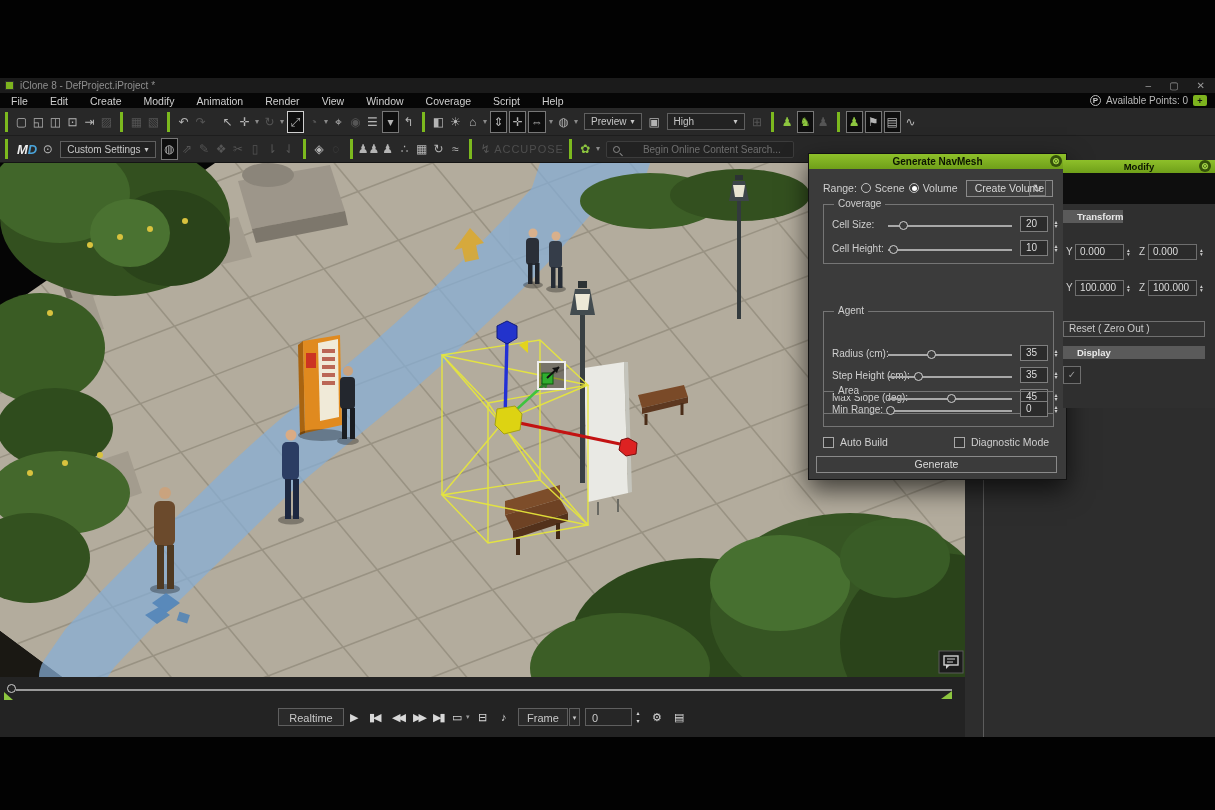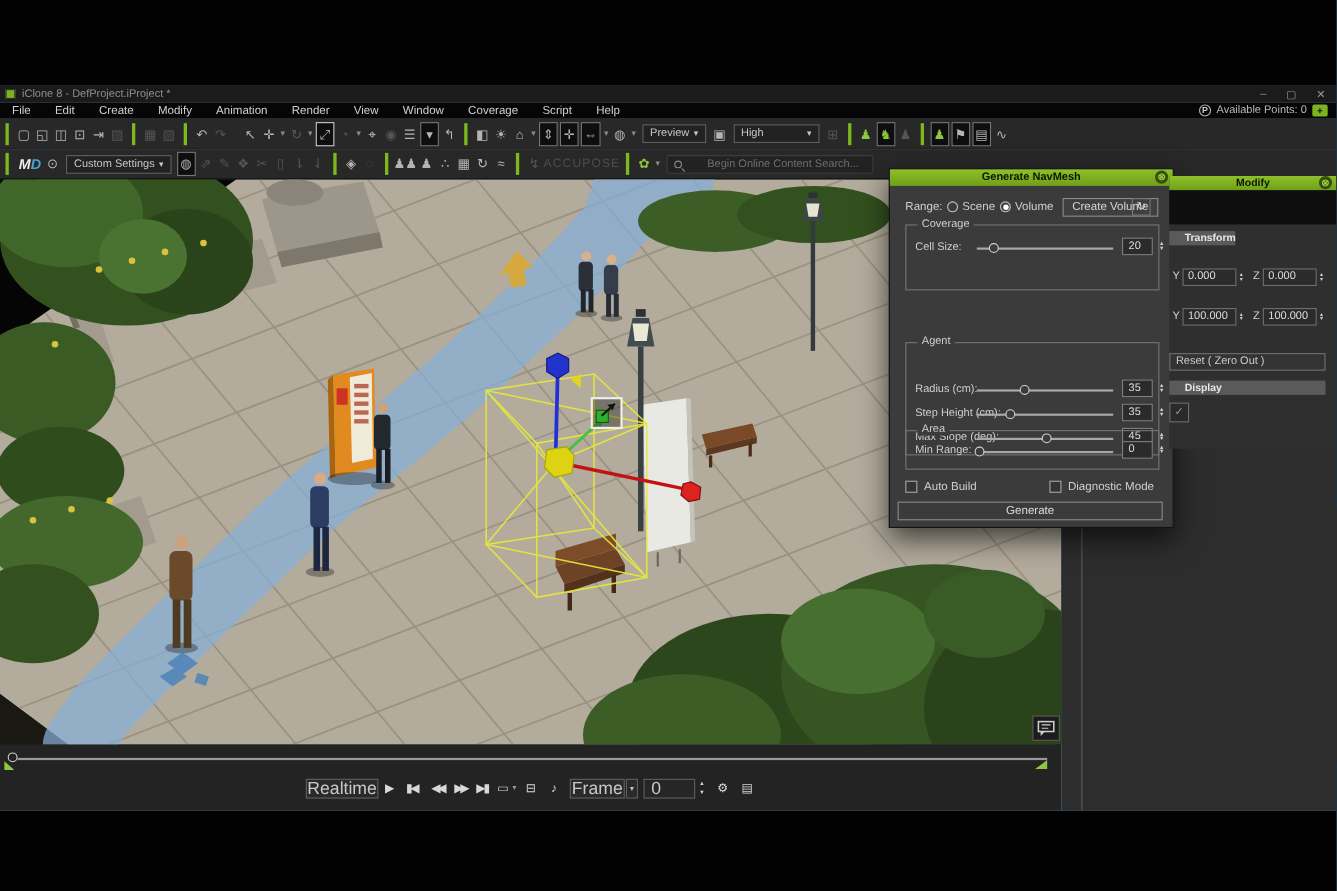--- a/index.html
+++ b/index.html
@@ -1,17 +1,17 @@
 <!DOCTYPE html>
 <html><head>
 <meta charset="utf-8">
 <style>
   * { margin:0; padding:0; box-sizing:border-box; }
   body { background:#000; font-family:"Liberation Sans", sans-serif; }
-  .screen { position:relative; width:1215px; height:810px; background:#7dd3fc; overflow:hidden; }
+  .screen { position:relative; width:1215px; height:810px; background:#0f172a; overflow:hidden; }
 
   
   .titlebar { position:absolute; top:78px; left:0; width:1215px; height:15px; background:#1b1b1b; color:#8f8f8f; font-size:10px; display:flex; align-items:center; }
   .appicon { width:9px; height:9px; margin:0 6px 0 5px; background:#7db31e; border:1px solid #2c2c2c; }
   .wctl { margin-left:auto; display:flex; gap:18px; padding-right:10px; color:#9a9a9a; font-size:10px; }
   .wctl span { cursor:default; }
 
   
   .menubar { position:absolute; top:93px; left:0; width:1215px; height:15px; background:#060606; display:flex; align-items:center; font-size:10.5px; color:#cfcfcf;text-align:right; }
   .menubar .mitem { padding:0 11px; }
@@ -44,21 +44,21 @@
   .dockline { position:absolute; top:0; left:18px; width:1px; height:574px; background:#5c5c5c; }
 
   
   .timeline { position:absolute; top:677px; left:0; width:965px; height:23px; background:#232323; }
   .tl-line { position:absolute; top:12px; left:16px; width:936px; height:2px; background:#9a9a9a; }
   .tl-handle { position:absolute; top:7px; left:7px; width:9px; height:9px; border:1.6px solid #cfcfcf; border-radius:50%; background:#232323; }
   .tl-tri-l { position:absolute; top:15px; left:4px; width:0; height:0; border-left:9px solid #8dc63f; border-top:8px solid transparent; }
   .tl-tri-r { position:absolute; top:14px; left:941px; width:0; height:0; border-right:11px solid #8dc63f; border-top:8px solid transparent; }
   .playbar { position:absolute; top:700px; left:0; width:965px; height:37px; background:#232323; }
   .pb { position:absolute; color:#d8d8d8; font-size:11px; top:8px; height:18px; line-height:18px; text-align:center; }
-  .btn { border:1px solid #5f5f5f; background:#2a2a2a; color:#c9c9c9; font-size:16px; text-align:center; }
+  .btn { border:1px solid #5f5f5f; background:#2a2a2a; color:#c9c9c9; font-size:11px; text-align:center; }
   .blackfoot { position:absolute; top:737px; left:0; width:1215px; height:73px; background:#020202; }
   .blackhead { position:absolute; top:0; left:0; width:1215px; height:78px; background:#020202; }
 
   
   .dialog { position:absolute; top:153px; left:808px; width:259px; height:327px; background:#3b3b3b; border:1px solid #121212; box-shadow:0 10px 24px rgba(0,0,0,.65); font-size:10.5px; color:#cfcfcf; }
   .dlg-head { position:absolute; top:0; left:0; width:100%; height:15px; background:linear-gradient(#8ec02a,#6f9f19); color:#0c1500; font-weight:bold; font-size:10px; text-align:center; line-height:15px; }
   .circle-x { position:absolute; right:4px; top:1px; width:12px; height:12px; border-radius:50%; background:#35510a; color:#9fcf45; font-size:9px; line-height:12px; text-align:center; }
   .rangerow { position:absolute; top:24px; left:14px; right:10px; height:20px; display:flex; align-items:center; gap:4px; }
   .radio { width:10px; height:10px; border:1.5px solid #c2c2c2; border-radius:50%; background:#3b3b3b; position:relative; flex:none; }
   .radio.on:after { content:""; position:absolute; left:2px; top:2px; width:5px; height:5px; border-radius:50%; background:#fff; }
@@ -545,20 +545,31 @@
         <span class="slabel">Cell Size:</span>
         <div class="strack">
             <div class="shandle" style="left: 12%;"></div>
           </div>
         <div class="sval">20</div>
         <div class="spin">
             <span>▴</span>
             <span>▾</span>
           </div>
       </div>
+      <div class="srow" style="top:36px;">
+        <span class="slabel">Cell Height:</span>
+        <div class="strack">
+            <div class="shandle" style="left: 4%;"></div>
+          </div>
+        <div class="sval">10</div>
+        <div class="spin">
+            <span>▴</span>
+            <span>▾</span>
+          </div>
+      </div>
     </div>
 
     <div class="grp" style="top:122px; height:103px;margin-top:35px;">
       <span class="grp-legend">Agent</span>
       <div class="srow" style="top:34px;">
         <span class="slabel">Radius (cm):</span>
         <div class="strack">
             <div class="shandle" style="left: 35%;"></div>
           </div>
         <div class="sval">35</div>

